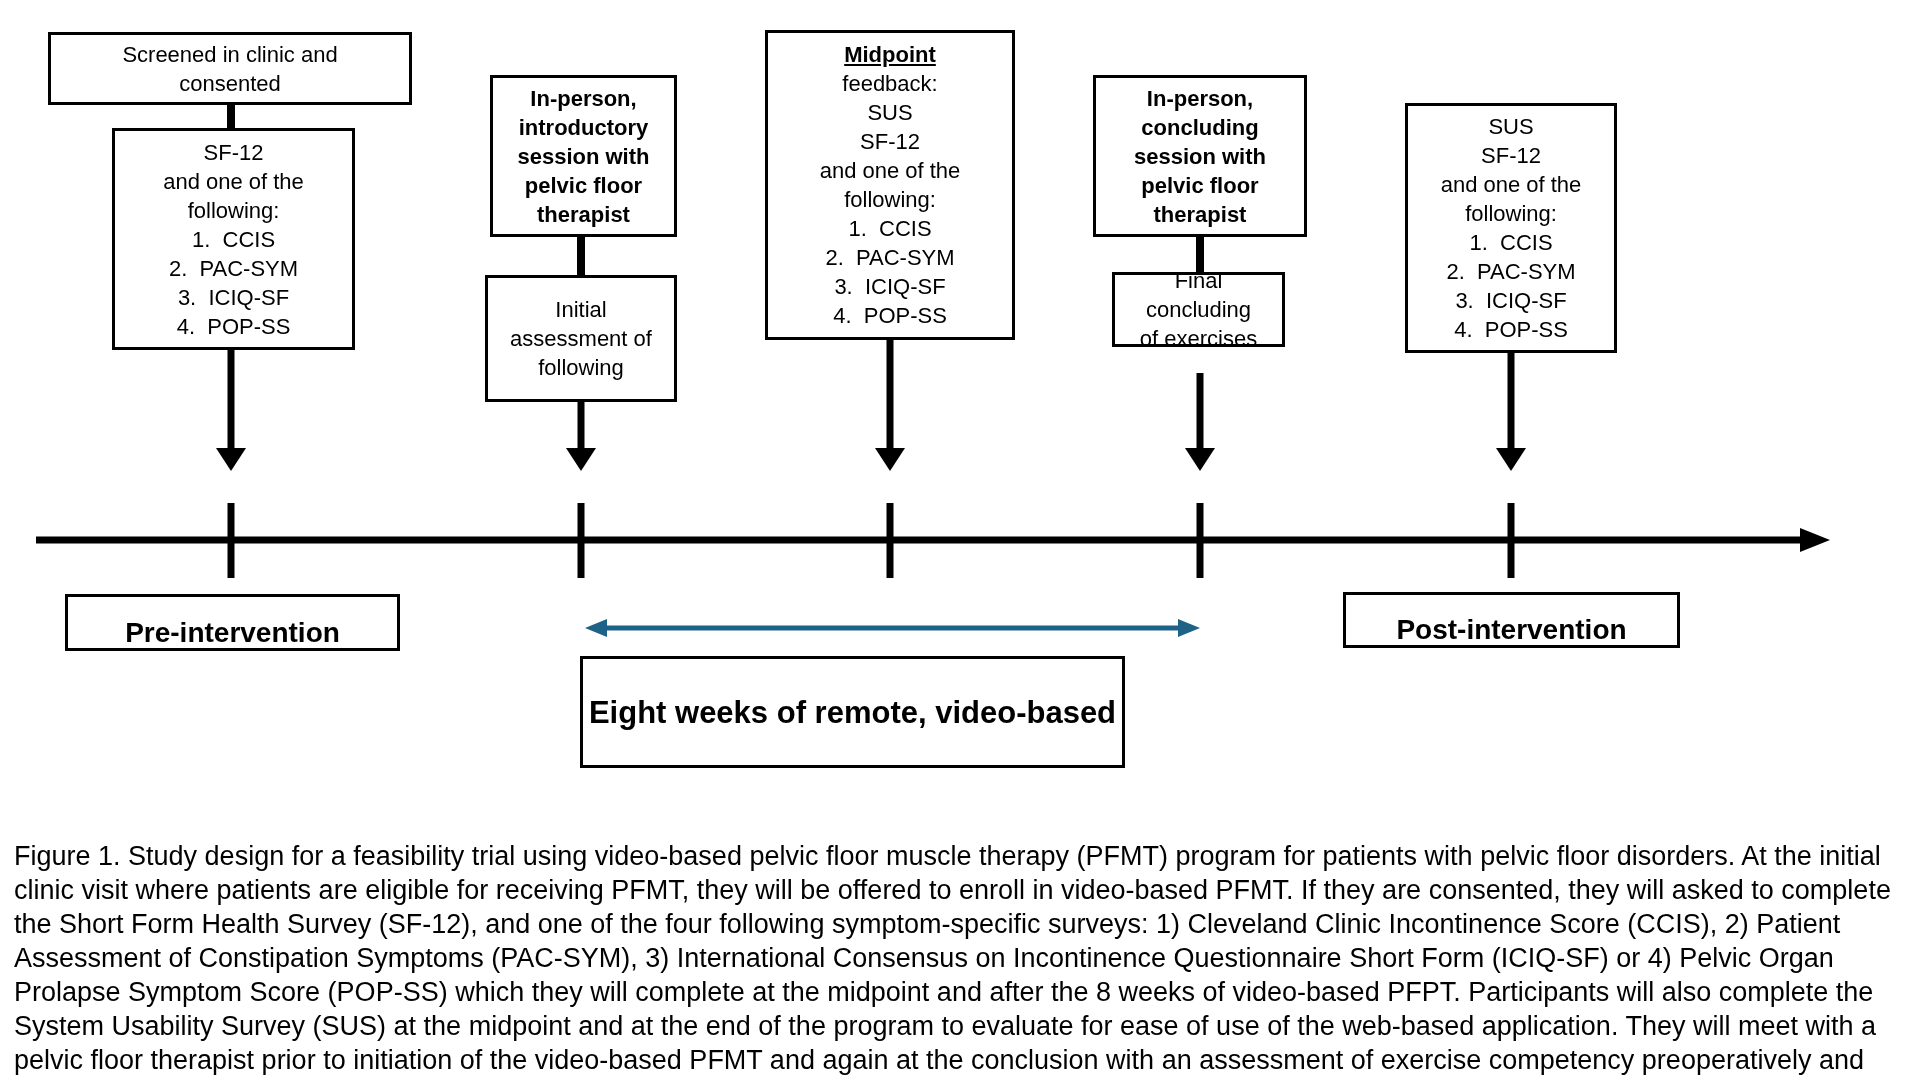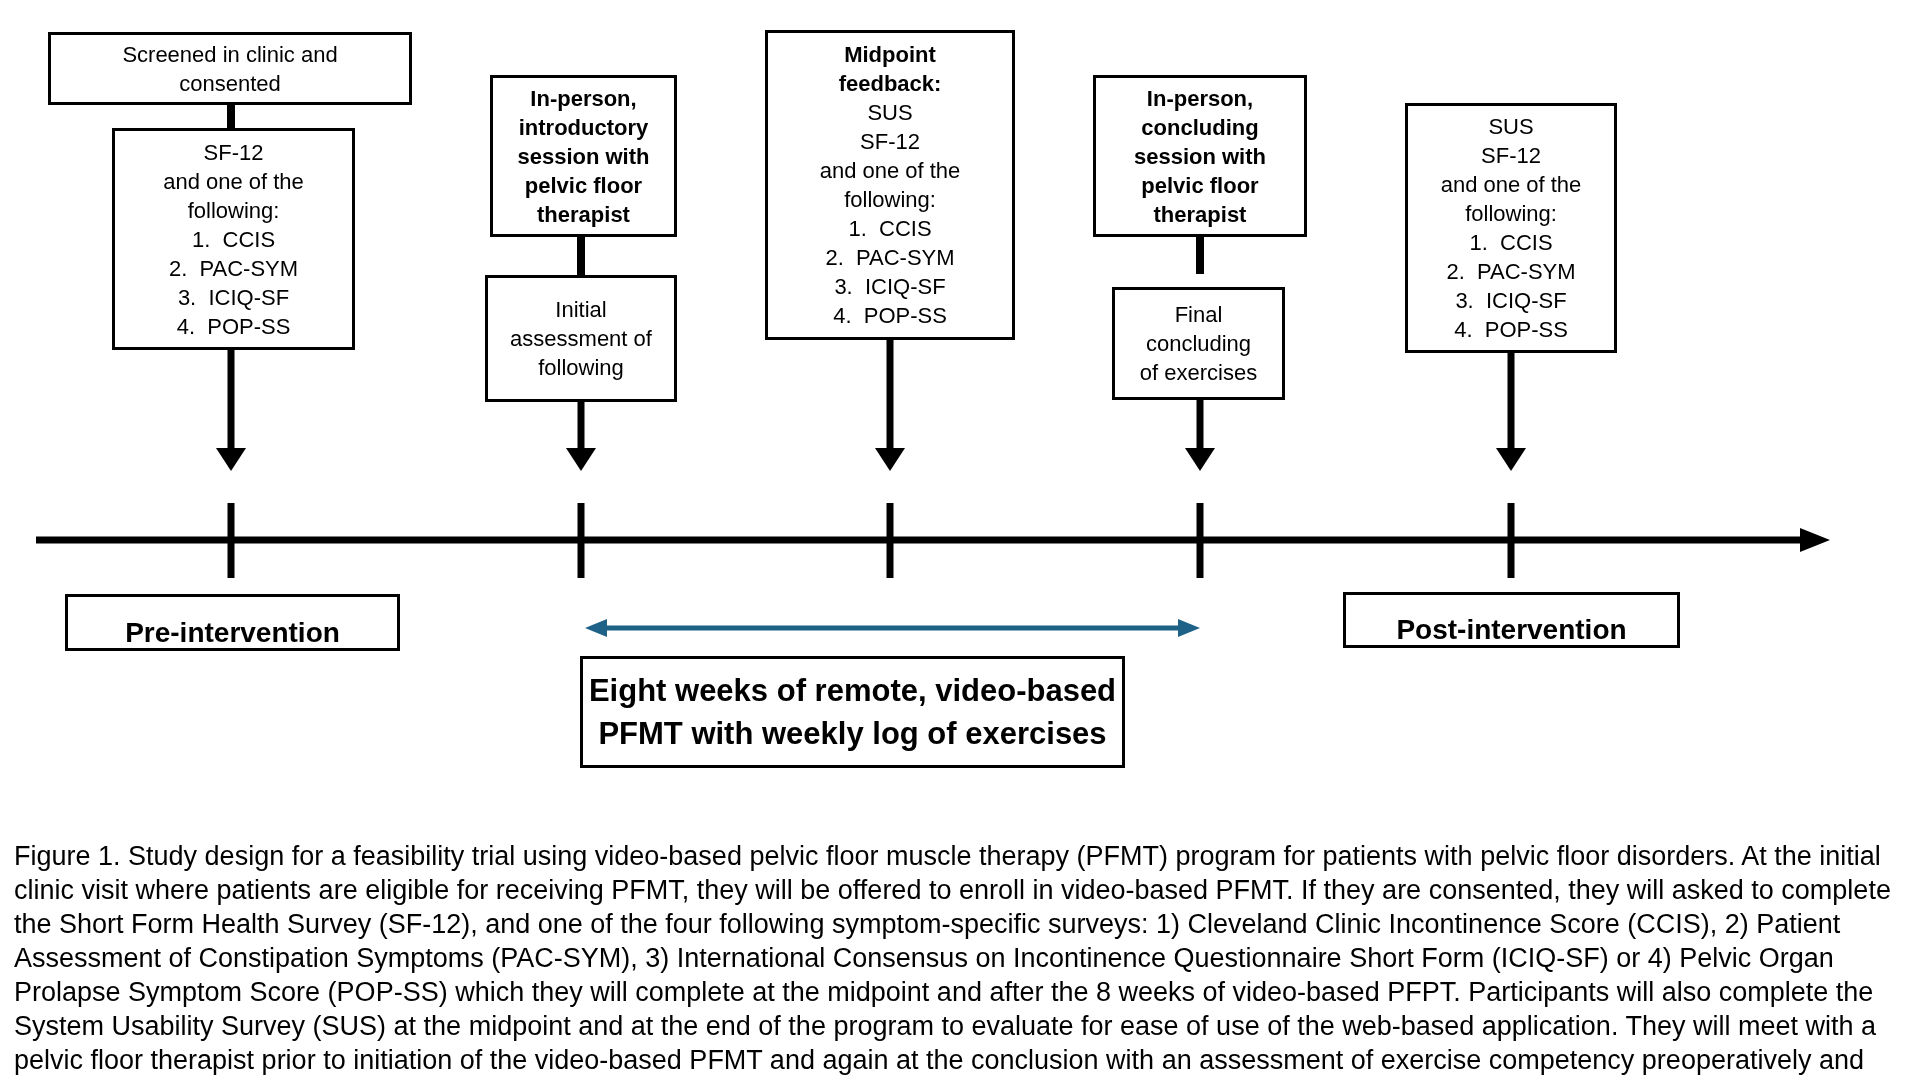--- a/index.html
+++ b/index.html
@@ -39,21 +39,21 @@
     font-weight: bold;
     line-height: 43px;
   }
   
   #box-screened        { left: 48px;   top: 32px;  width: 364px; height: 73px;  }
   #box-pre-surveys     { left: 112px;  top: 128px; width: 243px; height: 222px; }
   #box-intro-session   { left: 490px;  top: 75px;  width: 187px; height: 162px; }
   #box-initial-assess  { left: 485px;  top: 275px; width: 192px; height: 127px; }
   #box-midpoint        { left: 765px;  top: 30px;  width: 250px; height: 310px; }
   #box-concluding      { left: 1093px; top: 75px;  width: 214px; height: 162px; }
-  #box-final-assess    { left: 1112px; top: 287px; width: 173px; height: 113px; text-align: center; }
+  #box-final-assess    { left: 1112px; top: 272px; width: 173px; height: 75px; text-align: center; }
   #box-post-surveys    { left: 1405px; top: 103px; width: 212px; height: 250px; }
   #box-pre-label       { left: 65px;   top: 594px; width: 335px; height: 57px;  }
   #box-post-label      { left: 1343px; top: 592px; width: 337px; height: 56px;  }
   #box-eight-weeks     { left: 580px;  top: 656px; width: 545px; height: 112px; }
   #caption {
     position: absolute;
     left: 14px;
     top: 812px;
     width: 1901px;
     font-size: 27px;
@@ -132,22 +132,22 @@
       <div>session with</div>
       <div>pelvic floor</div>
       <div>therapist</div>
     </div>
   <div class="box" id="box-initial-assess">
       <div>Initial</div>
       <div>assessment of</div>
       <div>following</div>
     </div>
   <div class="box" id="box-midpoint">
-      <div style="font-weight: bold;">Midpoint</div>
-      <div style="font-weight: bold;">feedback:</div>
+      <div style="font-weight: bold; text-decoration: underline;">Midpoint</div>
+      <div style="font-weight: normal;">feedback:</div>
       <div>SUS</div>
       <div>SF-12</div>
       <div>and one of the</div>
       <div>following:</div>
       <div>1.&nbsp;&nbsp;CCIS</div>
       <div>2.&nbsp;&nbsp;PAC-SYM</div>
       <div>3.&nbsp;&nbsp;ICIQ-SF</div>
       <div>4.&nbsp;&nbsp;POP-SS</div>
     </div>
   <div class="box bold" id="box-concluding">
@@ -174,18 +174,17 @@
     </div>
 
   <div class="box label-box" id="box-pre-label">
     <span>Pre-intervention</span>
   </div>
   <div class="box label-box" id="box-post-label">
     <span>Post-intervention</span>
   </div>
   <div class="box eight-box" id="box-eight-weeks">
       <div>Eight weeks of remote, video-based</div>
-      <div>PFMT with weekly log of exercises</div>
     </div>
 
   <p id="caption"><span class="lead">Figure 1. Study design for a feasibility trial using video-based pelvic floor muscle therapy (PFMT) program for patients with pelvic floor disorders.</span><span> At the initial clinic visit where patients are eligible for receiving PFMT, they will be offered to enroll in video-based PFMT. If they are consented, they will asked to complete the Short Form Health Survey (SF-12), and one of the four following symptom-specific surveys: 1) Cleveland Clinic Incontinence Score (CCIS), 2) Patient Assessment of Constipation Symptoms (PAC-SYM), 3) International Consensus on Incontinence Questionnaire Short Form (ICIQ-SF) or 4) Pelvic Organ Prolapse Symptom Score (POP-SS) which they will complete at the midpoint and after the 8 weeks of video-based PFPT. Participants will also complete the System Usability Survey (SUS) at the midpoint and at the end of the program to evaluate for ease of use of the web-based application. They will meet with a pelvic floor therapist prior to initiation of the video-based PFMT and again at the conclusion with an assessment of exercise competency preoperatively and postoperatively.</span></p>
 
 </div>
 
 </body></html>

